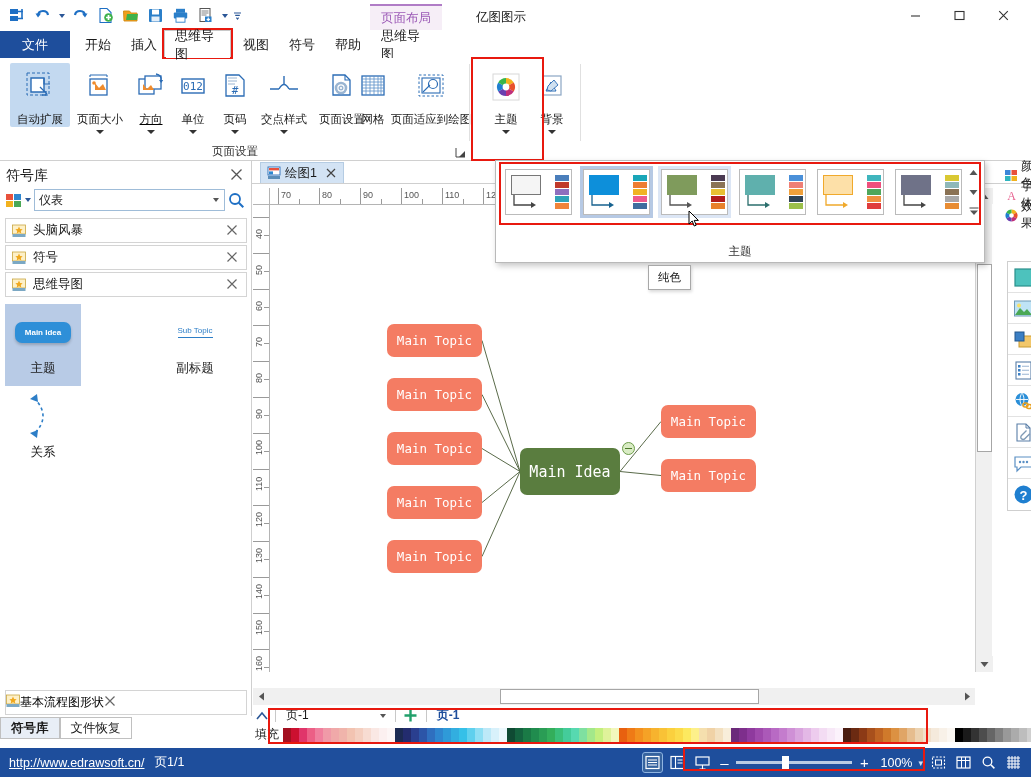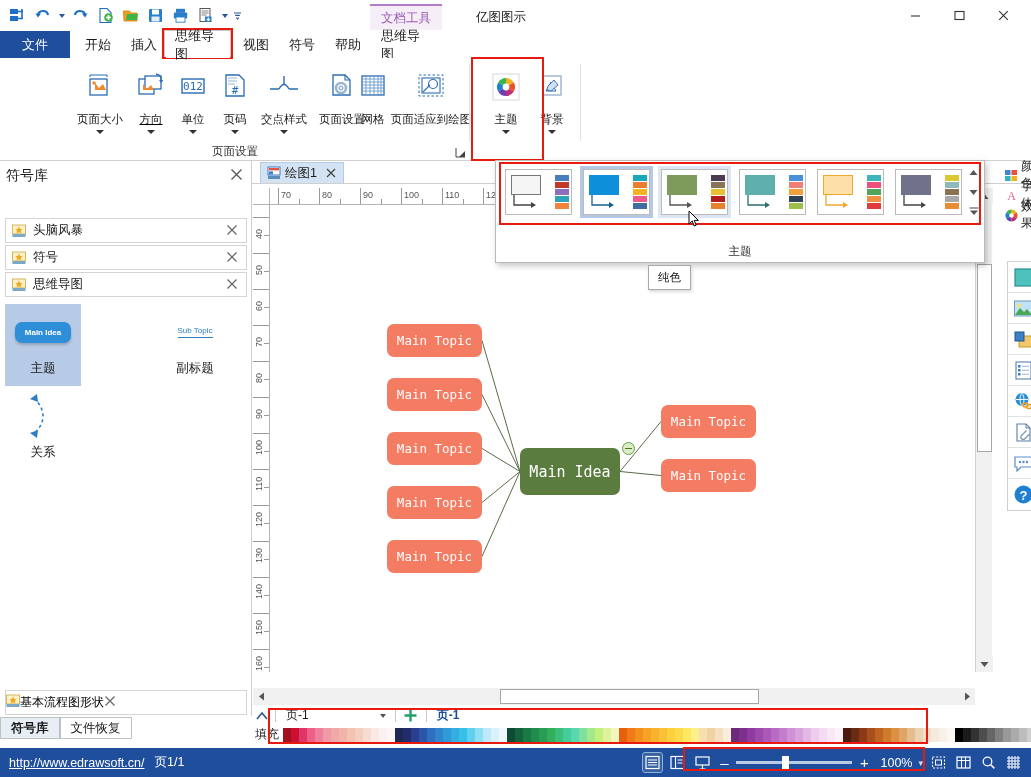--- a/index.html
+++ b/index.html
@@ -330,21 +330,21 @@
           <span class="caret-d"></span>
         </div>
       <div class="qat-caret">
         <svg width="11" height="11" viewBox="0 0 11 11">
             <path d="M2 3h7M3.2 5.4h4.6M4.4 7.6L5.5 9l1.1-1.4" stroke="#2b5797" stroke-width="1.1" fill="none"></path>
           </svg>
       </div>
     </div>
 
     <div class="doc-tools-tab">
-      <span>文档工具</span>
+      <span>页面布局</span>
     </div>
 
     <div class="app-title">亿图图示</div>
 
     <div class="wincontrols">
       <div class="wc">
         <svg width="11" height="11" viewBox="0 0 11 11">
             <path d="M1 6h9" stroke="#333" stroke-width="1.1"></path>
           </svg>
       </div>
@@ -428,20 +428,31 @@
       </div>
     </div>
   </div>
   <div class="tab-highlight-box2"></div>
   <div class="tab-highlight-box"></div>
 
   <div class="ribbon">
 
     <div class="rgroup" style="left:0; width:470px;">
 
+      <div class="bigbtn sel" style="left:10px;width:60px;">
+        <div class="bi">
+          <svg width="40" height="40" viewBox="0 0 40 40">
+            <rect x="7" y="5" width="22" height="22" fill="none" stroke="#2b6cb5" stroke-width="1" stroke-dasharray="3 2"></rect>
+            <path d="M11 10h13v14H11z" fill="#fff" stroke="#2b6cb5" stroke-width="1.4"></path>
+            <path d="M24 10v6h6" fill="none" stroke="#2b6cb5" stroke-width="1.2"></path>
+            <path d="M20 19l7 7M26 23v4h-4" stroke="#2b6cb5" stroke-width="1.3" fill="none"></path>
+          </svg>
+        </div>
+        <div class="bl">自动扩展</div>
+      </div>
 
       <div class="bigbtn" style="left:72px;width:56px;">
         <div class="bi">
           <svg width="40" height="40" viewBox="0 0 40 40">
             <path d="M10 7h17M10 7v2M27 7v2" stroke="#2b6cb5" stroke-width="1.1" fill="none"></path>
             <rect x="10" y="11" width="17" height="16" fill="#fff" stroke="#2b6cb5" stroke-width="1.3"></rect>
             <path d="M15 15l4 5 4-4 3 6h-11z" fill="#ef8b2c"></path>
             <circle cx="14" cy="15" r="1.8" fill="#ef8b2c"></circle>
           </svg>
         </div>
@@ -716,20 +727,43 @@
   <div class="tooltip">纯色</div>
 
   <div class="lpanel">
     <div class="lp-title">符号库</div>
     <div class="lp-close">
       <svg width="13" height="13" viewBox="0 0 13 13">
           <path d="M1.5 1.5l10 10M11.5 1.5l-10 10" stroke="#555" stroke-width="1.3"></path>
         </svg>
     </div>
 
+    <div class="lp-search">
+      <div class="lp-libicon">
+        <svg width="18" height="17" viewBox="0 0 18 17">
+            <rect x="1" y="2" width="7" height="6" fill="#e8513c"></rect>
+            <rect x="9" y="2" width="7" height="6" fill="#2f86cf"></rect>
+            <rect x="1" y="9" width="7" height="6" fill="#f2b21e"></rect>
+            <rect x="9" y="9" width="7" height="6" fill="#4aa855"></rect>
+          </svg>
+      </div>
+      <div class="lp-libcaret">
+          <span class="caret-d"></span>
+        </div>
+      <div class="lp-input">
+        <span>仪表</span>
+        <span class="icaret"></span>
+      </div>
+      <div class="lp-searchbtn">
+        <svg width="17" height="17" viewBox="0 0 17 17">
+            <circle cx="7" cy="7" r="5" fill="none" stroke="#1e6fc4" stroke-width="1.8"></circle>
+            <path d="M10.8 10.8l4.5 4.5" stroke="#1e6fc4" stroke-width="2"></path>
+          </svg>
+      </div>
+    </div>
 
     <div class="lib-item" style="top:57px;">
       <span class="li-ic">
         <svg width="14" height="14" viewBox="0 0 14 14">
             <rect x="0.5" y="1" width="13" height="9" fill="#fdf0c8" stroke="#c9a640" stroke-width=".8"></rect>
             <rect x="0.5" y="10" width="13" height="3" fill="#7ba8c4"></rect>
             <path d="M7 2.6l1.1 2.3 2.5.3-1.8 1.8.5 2.5L7 8.3 4.7 9.5l.5-2.5L3.4 5.2l2.5-.3z" fill="#f0a81e"></path>
           </svg>
       </span>
       <span class="li-tx">头脑风暴</span>

